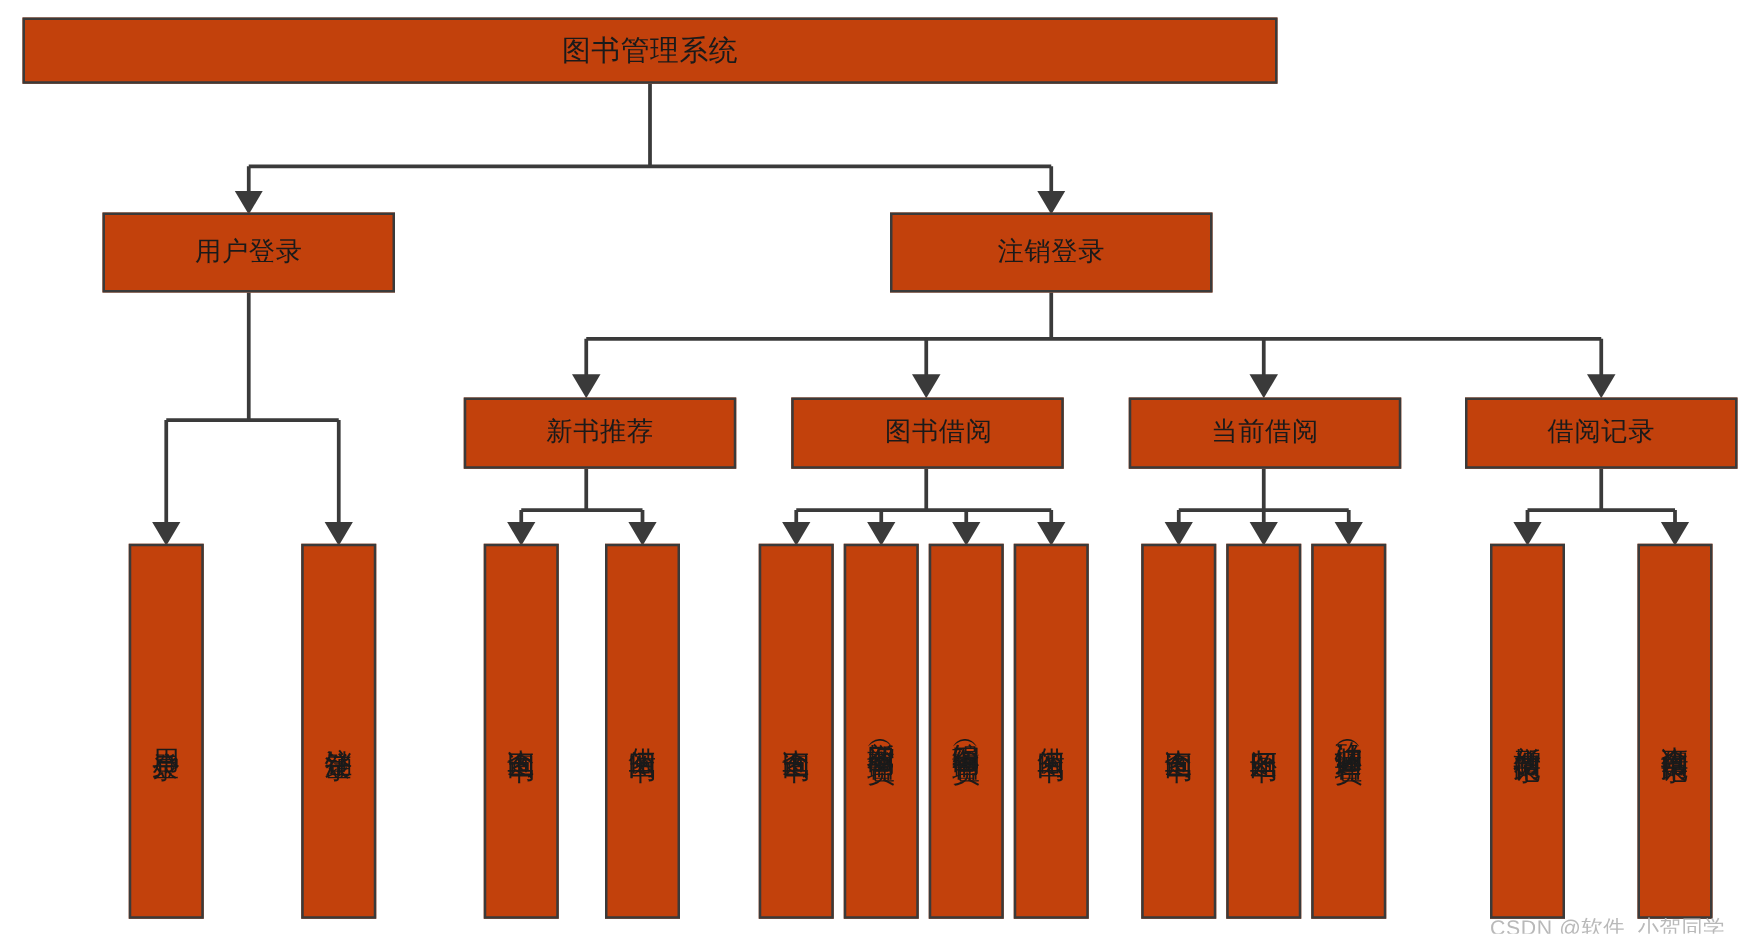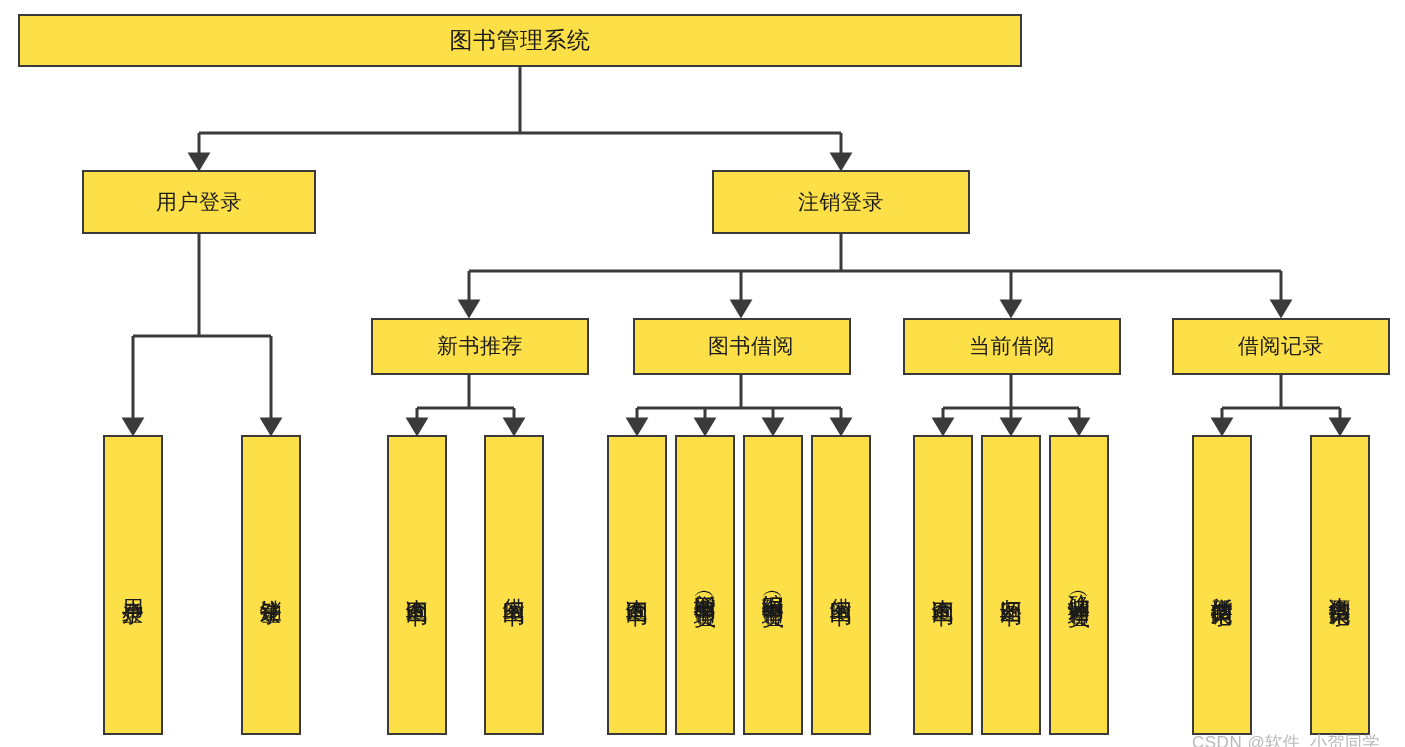--- a/index.html
+++ b/index.html
@@ -23,21 +23,21 @@
     position: absolute;
     top: 0;
     left: 0;
     width: 1405px;
     height: 747px;
     pointer-events: none;
   }
   .node {
     position: absolute;
     box-sizing: border-box;
-    background: #fde047;
+    background: #c2410c;
     border: 2px solid #3a3a3a;
     display: flex;
     align-items: center;
     justify-content: center;
     overflow: hidden;
   }
   .node .label {
     font-family: "Liberation Sans", "DejaVu Sans", sans-serif;
     color: #1a1a1a;
     line-height: 1.05;

